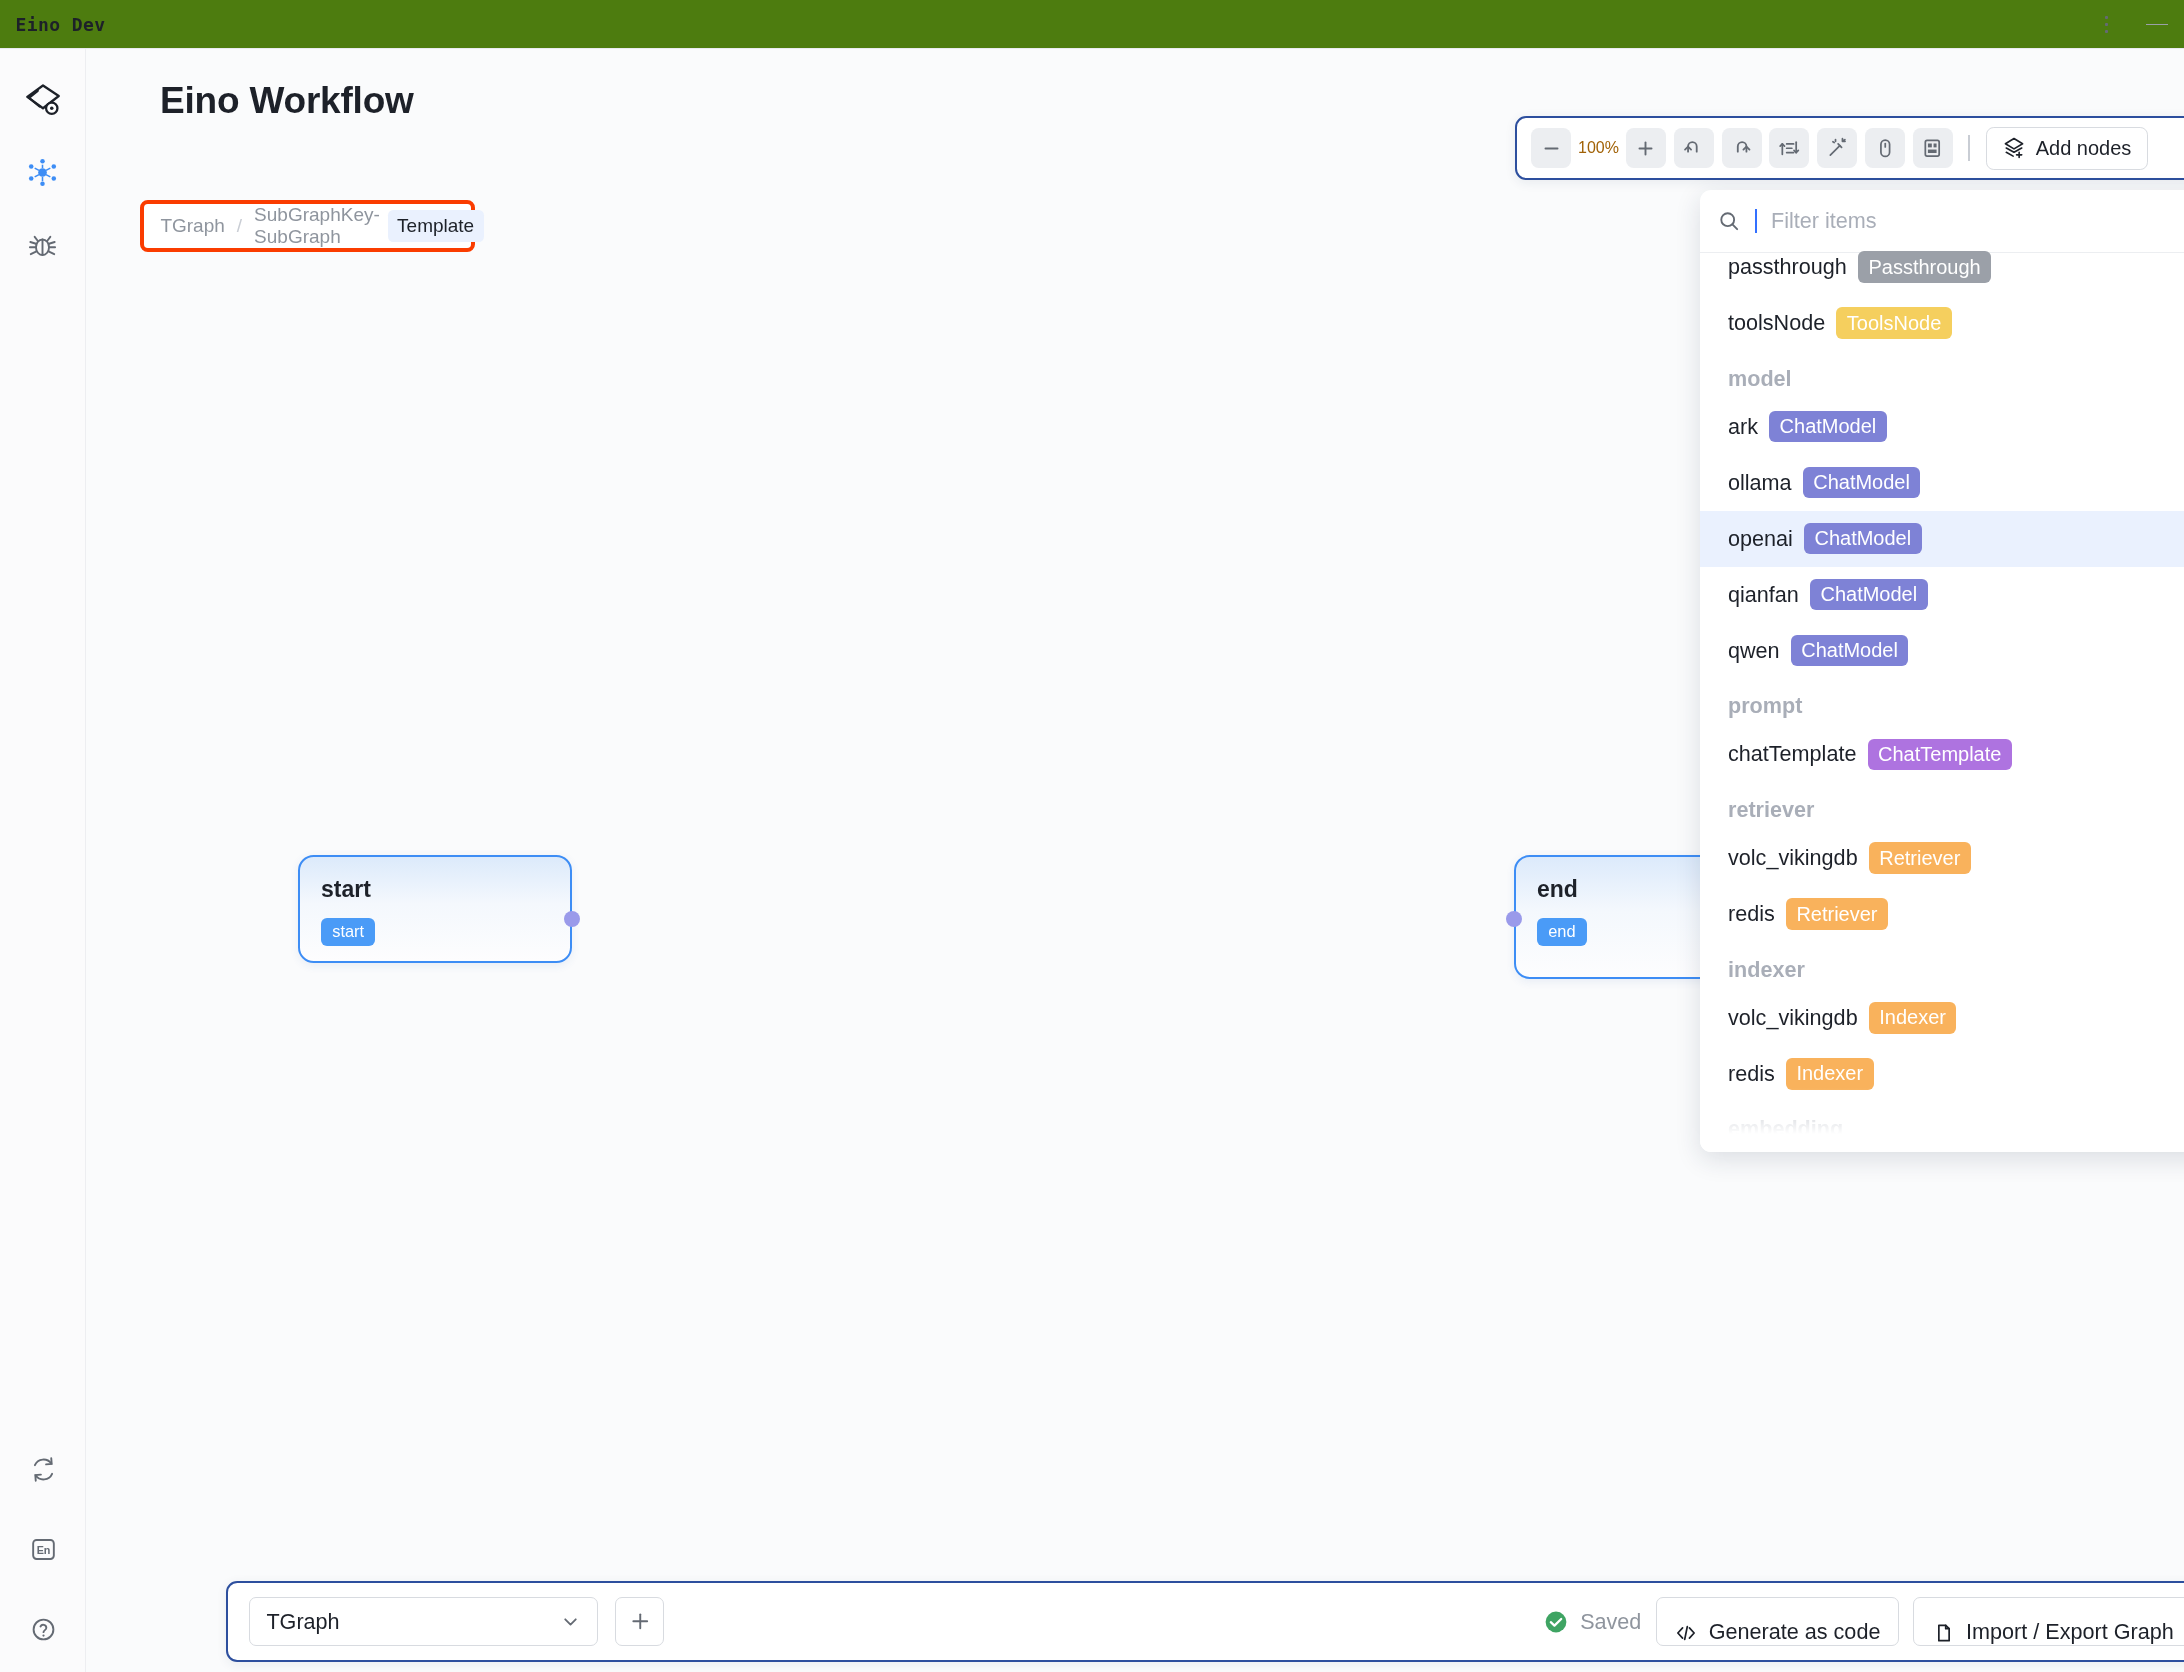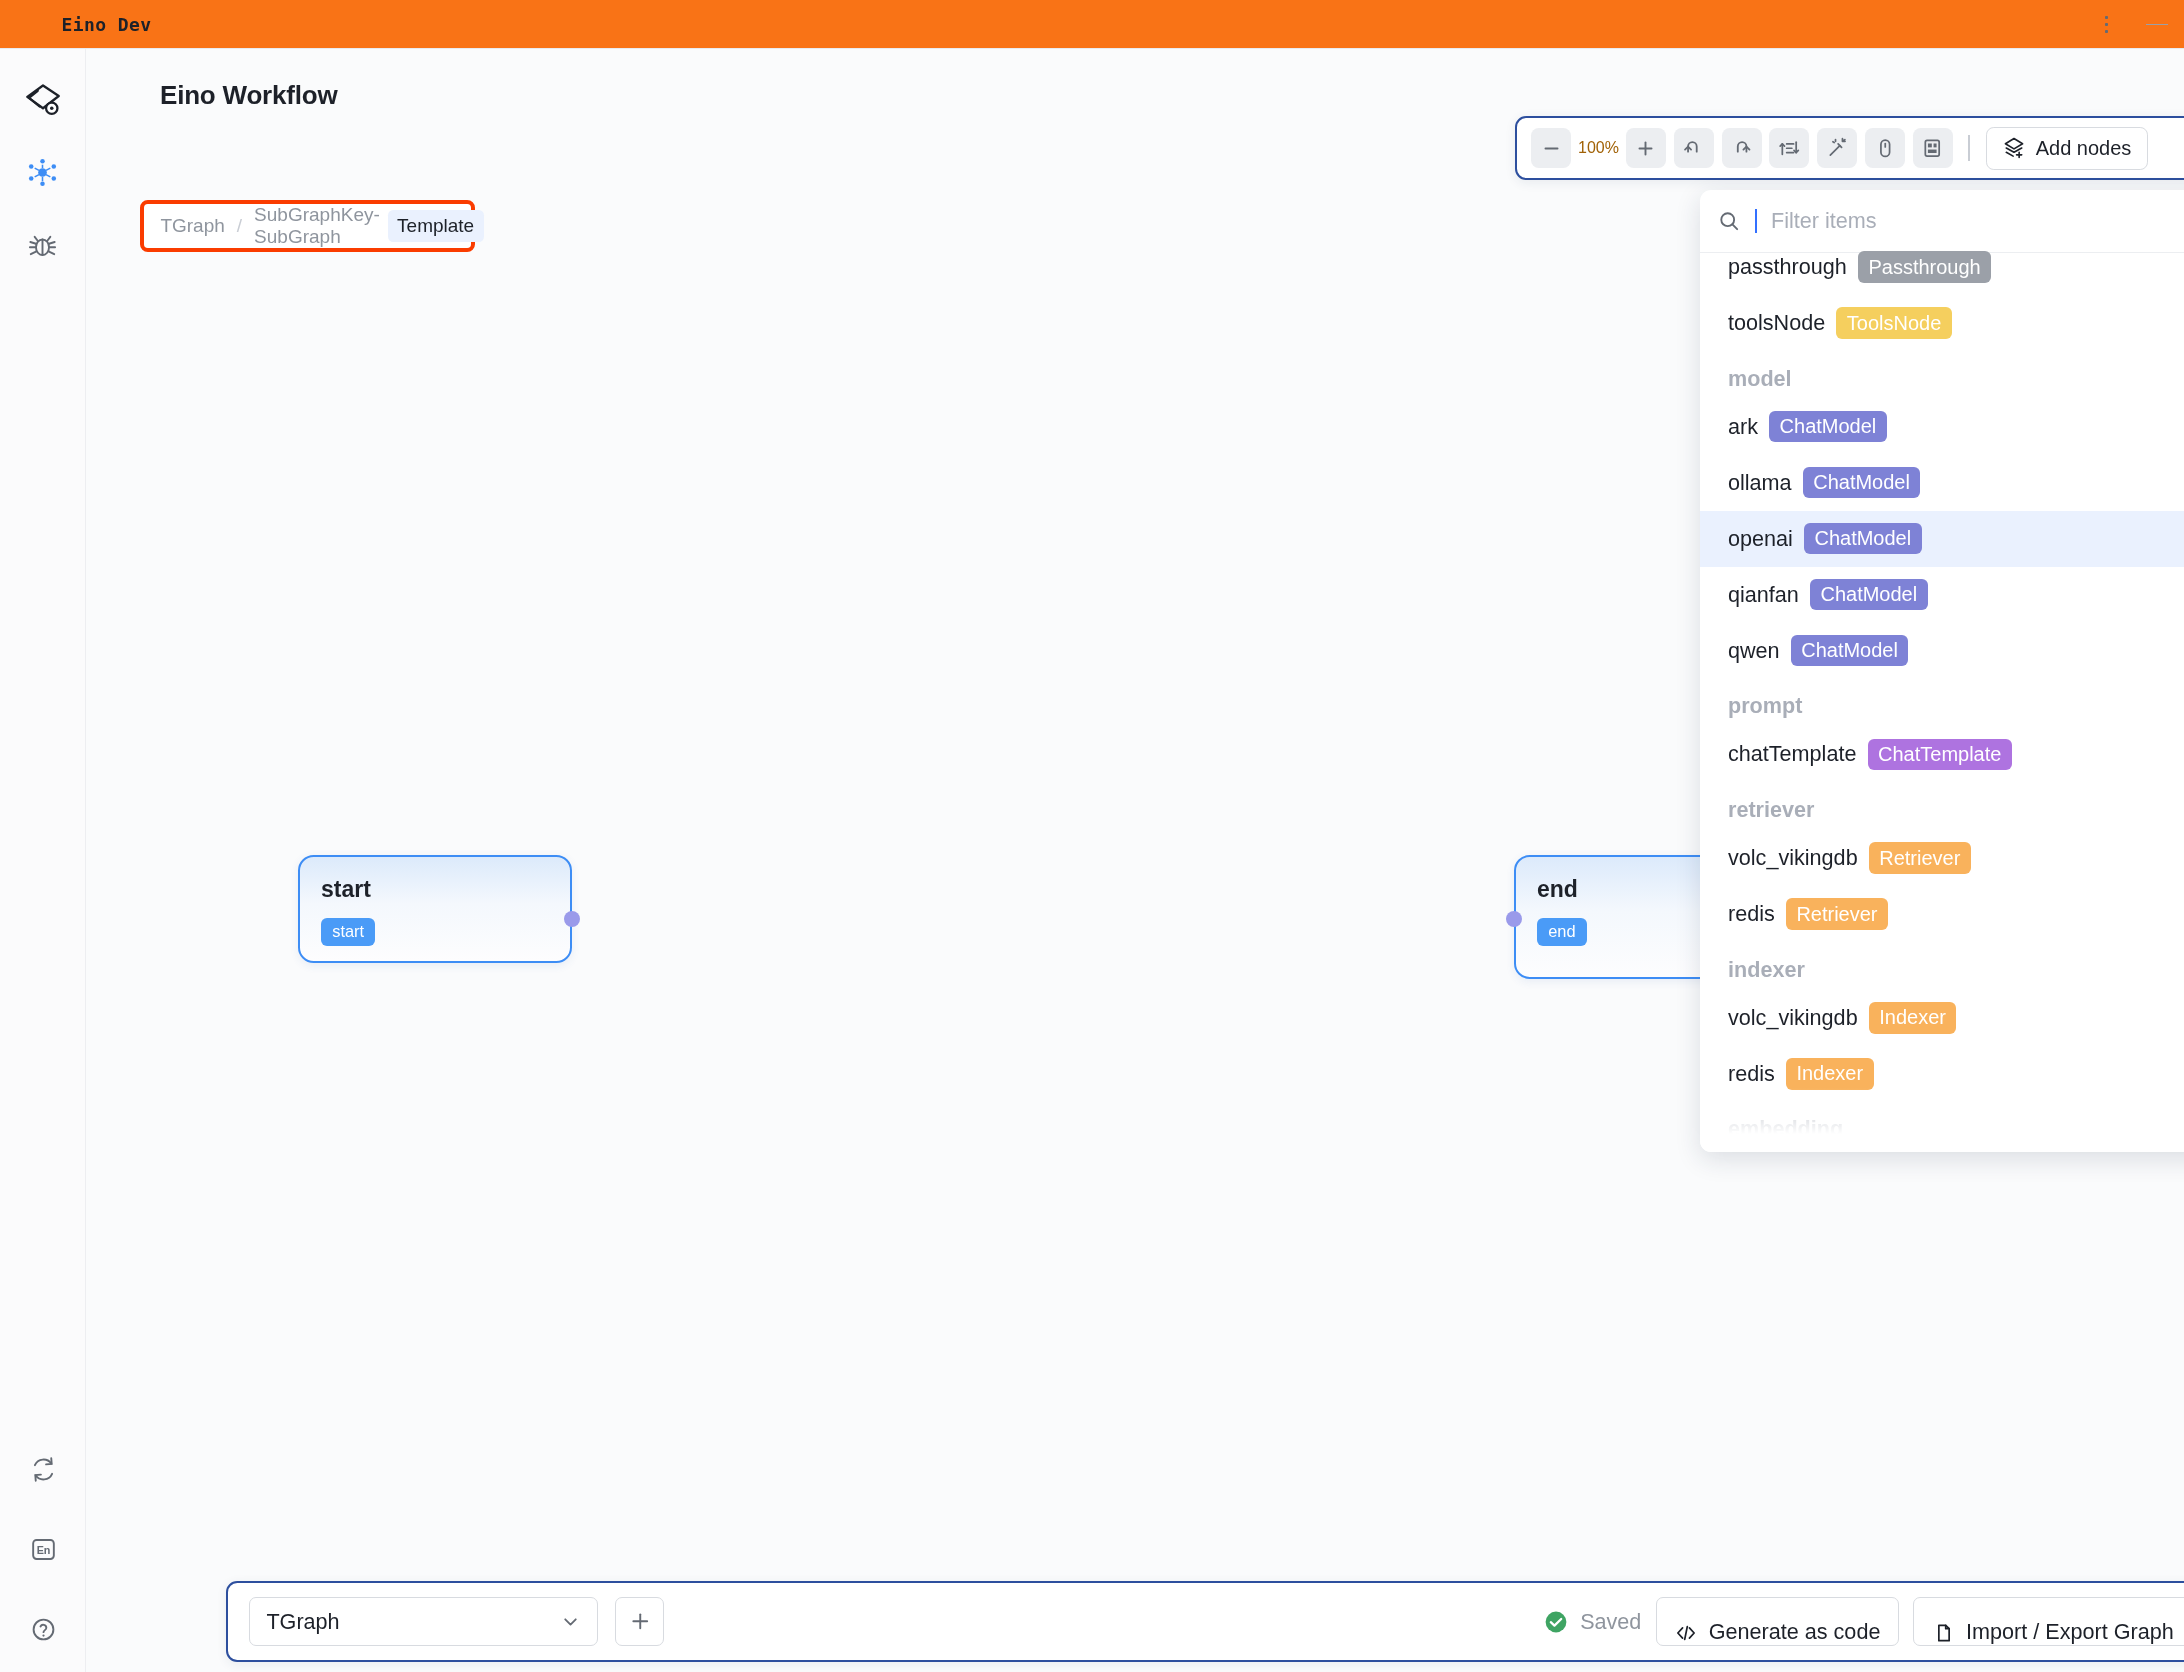--- a/index.html
+++ b/index.html
@@ -7,23 +7,23 @@
     width: 2184px; height: 1672px;
     overflow: hidden;
     font-family: "Liberation Sans", sans-serif;
     background: #ffffff;
   }
 
   
   .titlebar {
     position: absolute; top: 0; left: 0;
     width: 2184px; height: 49px;
-    background: #f97316;
+    background: #4d7c0f;
     border-bottom: 0.9px solid #e9ebef;
-    display: flex; align-items: center; padding-left: 46px;
+    display: flex; align-items: center;
   }
   .titlebar-title {
     margin-left: 15.6px;
     font-family: "DejaVu Sans Mono", monospace;
     font-size: 18px; font-weight: 700;
     color: #1d2129; letter-spacing: 0.4px;
   }
   .titlebar-actions {
     position: absolute; right: 15.6px; top: 0; height: 49px;
     display: flex; align-items: center; gap: 29px;
@@ -58,21 +58,21 @@
   }
 
   
   .main {
     position: absolute; left: 86px; top: 49px;
     width: 2098px; height: 1623px;
     background: #fafbfc;
   }
   .page-title {
     position: absolute; left: 74px; top: 31px;
-    font-size: 26px; font-weight: 700; color: #1d2129;
+    font-size: 37px; font-weight: 700; color: #1d2129;
     letter-spacing: -0.2px;
   }
 
   
   .crumb-ring {
     position: absolute; left: 54px; top: 151px;
     width: 335px; height: 52px;
     border: 4.3px solid #fa3c00;
     border-radius: 7.8px;
     background: #ffffff;

